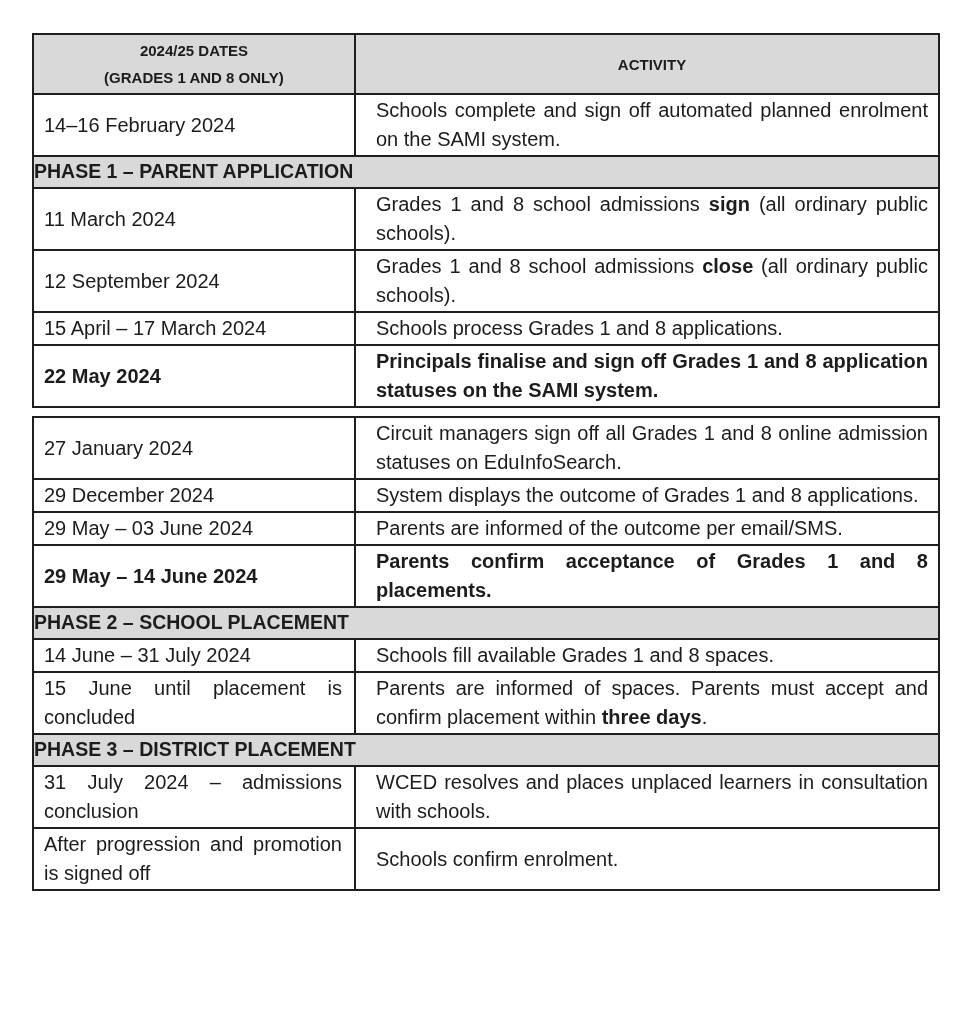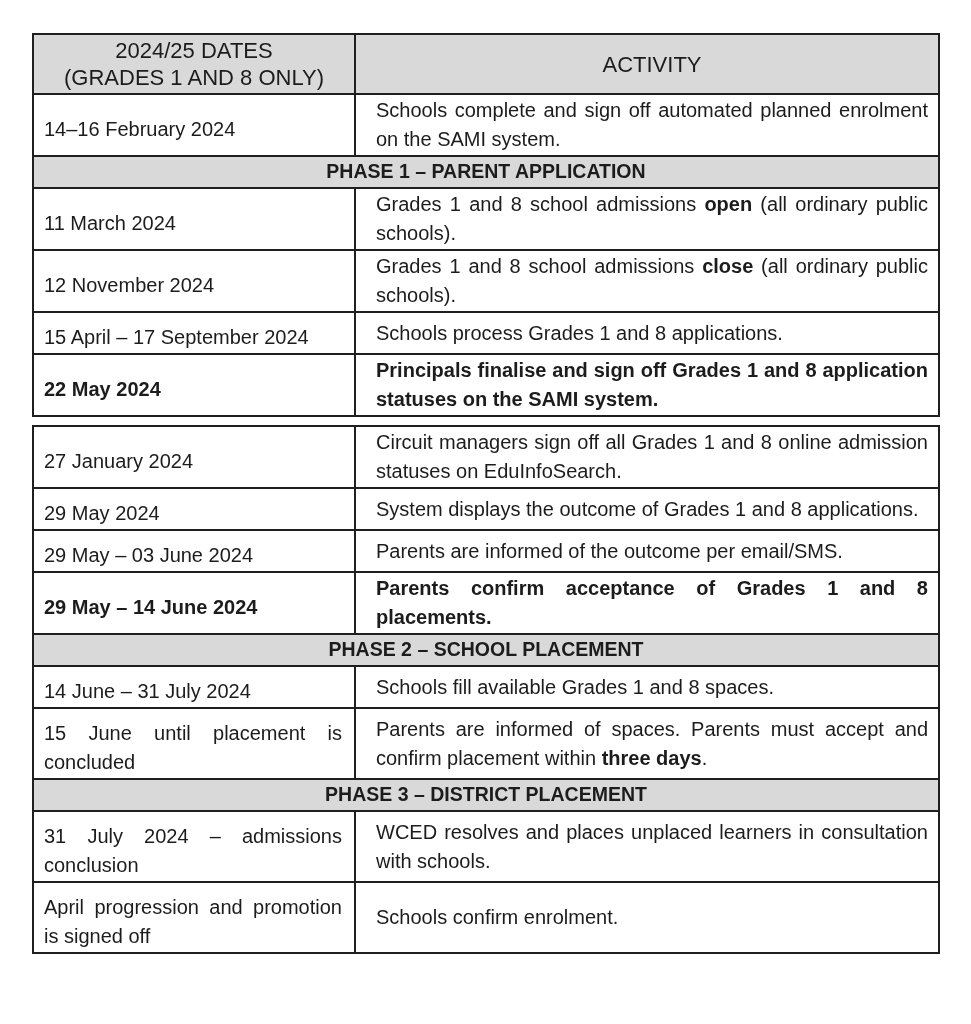--- a/index.html
+++ b/index.html
@@ -25,42 +25,42 @@
     box-sizing:border-box;
     background:#fff;
   }
   .tbl-gap{height:8px;}
   .row{display:flex;align-items:stretch;}
   .tbl > .row:not(:first-child){border-top:2px solid var(--border);}
   .cell{box-sizing:border-box;display:flex;flex-direction:column;justify-content:center;}
   .date-cell{
     width:322px;flex:0 0 322px;
     border-right:2px solid var(--border);
-    padding:10px 12px 1px 10px;
+    padding:1px 12px 1px 10px;
   }
   .activity-cell{flex:1;padding:1px 10px 1px 20px;}
   .txt{text-align:justify;}
   .row.emphasis{font-weight:bold;}
   .row.tall{min-height:100px;}
   .row.data{min-height:31px;}
   
   .header-row{
     background:var(--band);
-    font-weight:normal;
+    font-weight:bold;
     min-height:58px;
-    font-size:22px;
+    font-size:15px;
     line-height:27px;
   }
   .header-row .cell{text-align:center;}
   .header-row .date-cell{padding:2px 6px;}
   
   .phase-row{
     background:var(--band);
     display:block;
-    text-align:center;
+    text-align:left;
     font-weight:bold;
     font-size:19.5px;
     line-height:25px;
     padding:2px 0 3px 0;
   }
   b{font-weight:bold;}
 </style>
 </head>
 <body>
 
@@ -83,34 +83,34 @@
         <div class="cell activity-cell">
           <div class="txt"><span>Schools complete and sign off automated planned enrolment on the SAMI system.</span></div>
         </div>
       </div>
       <div class="row phase-row"><span>PHASE 1 – PARENT APPLICATION</span></div>
       <div class="row data">
         <div class="cell date-cell">
           <div class="txt"><span>11 March 2024</span></div>
         </div>
         <div class="cell activity-cell">
-          <div class="txt"><span>Grades 1 and 8 school admissions </span><b>open</b><span> (all ordinary public schools).</span></div>
+          <div class="txt"><span>Grades 1 and 8 school admissions </span><b>sign</b><span> (all ordinary public schools).</span></div>
         </div>
       </div>
       <div class="row data">
         <div class="cell date-cell">
-          <div class="txt"><span>12 November 2024</span></div>
+          <div class="txt"><span>12 September 2024</span></div>
         </div>
         <div class="cell activity-cell">
           <div class="txt"><span>Grades 1 and 8 school admissions </span><b>close</b><span> (all ordinary public schools).</span></div>
         </div>
       </div>
       <div class="row data">
         <div class="cell date-cell">
-          <div class="txt"><span>15 April – 17 September 2024</span></div>
+          <div class="txt"><span>15 April – 17 March 2024</span></div>
         </div>
         <div class="cell activity-cell">
           <div class="txt"><span>Schools process Grades 1 and 8 applications.</span></div>
         </div>
       </div>
       <div class="row data emphasis">
         <div class="cell date-cell">
           <div class="txt"><span>22 May 2024</span></div>
         </div>
         <div class="cell activity-cell">
@@ -125,21 +125,21 @@
       <div class="row data">
         <div class="cell date-cell">
           <div class="txt"><span>27 January 2024</span></div>
         </div>
         <div class="cell activity-cell">
           <div class="txt"><span>Circuit managers sign off all Grades 1 and 8 online admission statuses on EduInfoSearch.</span></div>
         </div>
       </div>
       <div class="row data">
         <div class="cell date-cell">
-          <div class="txt"><span>29 May 2024</span></div>
+          <div class="txt"><span>29 December 2024</span></div>
         </div>
         <div class="cell activity-cell">
           <div class="txt"><span>System displays the outcome of Grades 1 and 8 applications.</span></div>
         </div>
       </div>
       <div class="row data">
         <div class="cell date-cell">
           <div class="txt"><span>29 May – 03 June 2024</span></div>
         </div>
         <div class="cell activity-cell">
@@ -175,21 +175,21 @@
       <div class="row data">
         <div class="cell date-cell">
           <div class="txt"><span>31 July 2024 – admissions conclusion</span></div>
         </div>
         <div class="cell activity-cell">
           <div class="txt"><span>WCED resolves and places unplaced learners in consultation with schools.</span></div>
         </div>
       </div>
       <div class="row data">
         <div class="cell date-cell">
-          <div class="txt"><span>April progression and promotion is signed off</span></div>
+          <div class="txt"><span>After progression and promotion is signed off</span></div>
         </div>
         <div class="cell activity-cell">
           <div class="txt"><span>Schools confirm enrolment.</span></div>
         </div>
       </div>
     </div>
 
 </div>
 
 </body></html>

